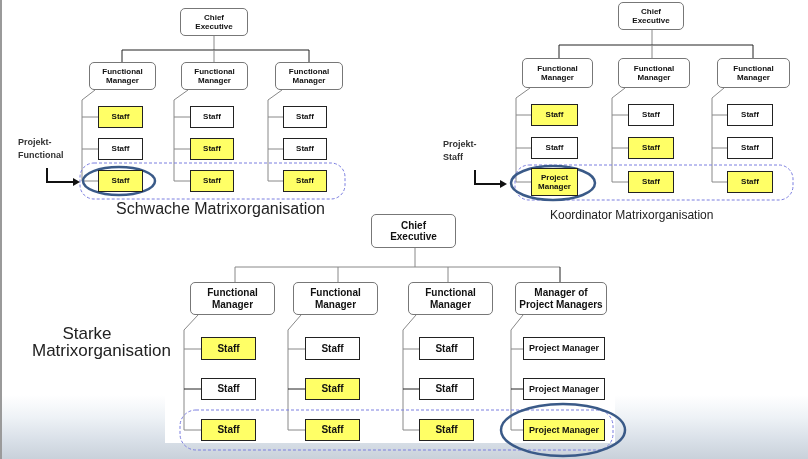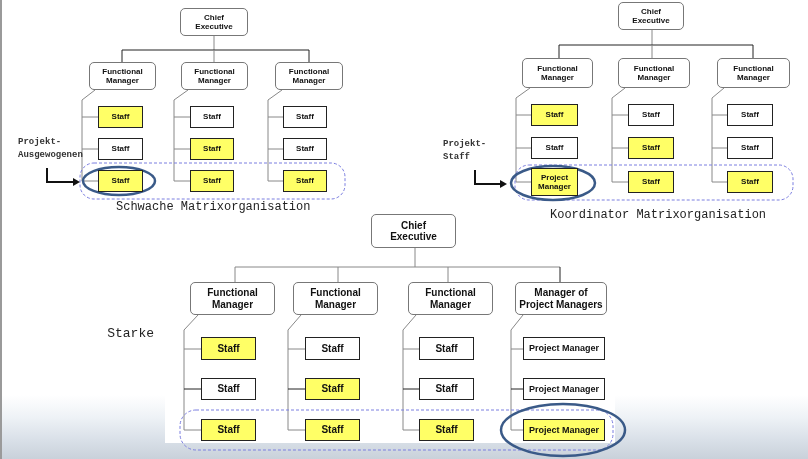--- a/index.html
+++ b/index.html
@@ -7,21 +7,21 @@
   .bg-mountains { position:absolute; left:0; top:395px; width:808px; height:64px;
     background: linear-gradient(180deg, #ffffff 0%, #eef2f6 35%, #d9e0e8 70%, #c9d1da 100%); }
   .left-edge { position:absolute; left:0; top:0; width:2px; height:459px; background:#9a9a9a; }
   svg { position:absolute; left:0; top:0; }
   .box { position:absolute; box-sizing:border-box; display:flex; align-items:center; justify-content:center; text-align:center; font-weight:bold; color:#111; line-height:1.15; }
   .rounded { border:1px solid #777; border-radius:5px; background:#fff; }
   .staff { border:1px solid #222; background:#fff; }
   .yellow { background:#ffff66; }
   .sm { font-size:8px; }
   .md { font-size:10px; }
-  .label { position:absolute; font-family:Liberation Mono, monospace; color:#222; }
+  .label { position:absolute; font-family:Liberation Sans, sans-serif; color:#222; }
 </style>
 </head>
 <body>
 
 <div class="bg-mountains"></div>
 <div class="left-edge"></div>
 
 <svg width="808" height="459">
 
   <g stroke="#888" stroke-width="1" fill="none">
@@ -109,23 +109,23 @@
 <div class="box staff yellow sm" style="left:98px;top:170px;width:45px;height:22px;">Staff</div>
 <div class="box staff sm" style="left:190px;top:106px;width:44px;height:22px;">Staff</div>
 <div class="box staff yellow sm" style="left:190px;top:138px;width:44px;height:22px;">Staff</div>
 <div class="box staff yellow sm" style="left:190px;top:170px;width:44px;height:22px;">Staff</div>
 <div class="box staff sm" style="left:283px;top:106px;width:44px;height:22px;">Staff</div>
 <div class="box staff sm" style="left:283px;top:138px;width:44px;height:22px;">Staff</div>
 <div class="box staff yellow sm" style="left:283px;top:170px;width:44px;height:22px;">Staff</div>
 
 <div class="label" style="left:18px;top:136px;font-size:9px;font-weight:bold;color:#333;line-height:13px;">
   <div>Projekt-</div>
-  <div>Ausgewogenen</div>
+  <div>Functional</div>
 </div>
-<div class="label" style="left:116px;top:200px;font-size:12px;">Schwache Matrixorganisation</div>
+<div class="label" style="left:116px;top:200px;font-size:16px;">Schwache Matrixorganisation</div>
 
 <div class="box rounded sm" style="left:618px;top:2px;width:66px;height:28px;">
     <span style="display:block;width:40px;">Chief Executive</span>
   </div>
 <div class="box rounded sm" style="left:522px;top:58px;width:71px;height:30px;">
     <span style="display:block;width:50px;">Functional Manager</span>
   </div>
 <div class="box rounded sm" style="left:618px;top:58px;width:72px;height:30px;">
     <span style="display:block;width:50px;">Functional Manager</span>
   </div>
@@ -173,15 +173,16 @@
 <div class="box staff md" style="left:305px;top:337px;width:55px;height:23px;">Staff</div>
 <div class="box staff yellow md" style="left:305px;top:378px;width:55px;height:22px;">Staff</div>
 <div class="box staff yellow md" style="left:305px;top:419px;width:55px;height:22px;">Staff</div>
 <div class="box staff md" style="left:419px;top:337px;width:55px;height:23px;">Staff</div>
 <div class="box staff md" style="left:419px;top:378px;width:55px;height:22px;">Staff</div>
 <div class="box staff yellow md" style="left:419px;top:419px;width:55px;height:22px;">Staff</div>
 <div class="box staff md" style="left:523px;top:337px;width:82px;height:23px;font-size:9px;">Project Manager</div>
 <div class="box staff md" style="left:523px;top:378px;width:82px;height:22px;font-size:9px;">Project Manager</div>
 <div class="box staff yellow md" style="left:523px;top:419px;width:82px;height:22px;font-size:9px;">Project Manager</div>
 
-<div class="label" style="left:44px;top:325px;font-size:13px;text-align:right;line-height:17px;width:110px;">
+<div class="label" style="left:32px;top:325px;font-size:17px;text-align:center;line-height:17px;width:110px;">
   <div>Starke</div>
+  <div>Matrixorganisation</div>
 </div>
 
 </body></html>

